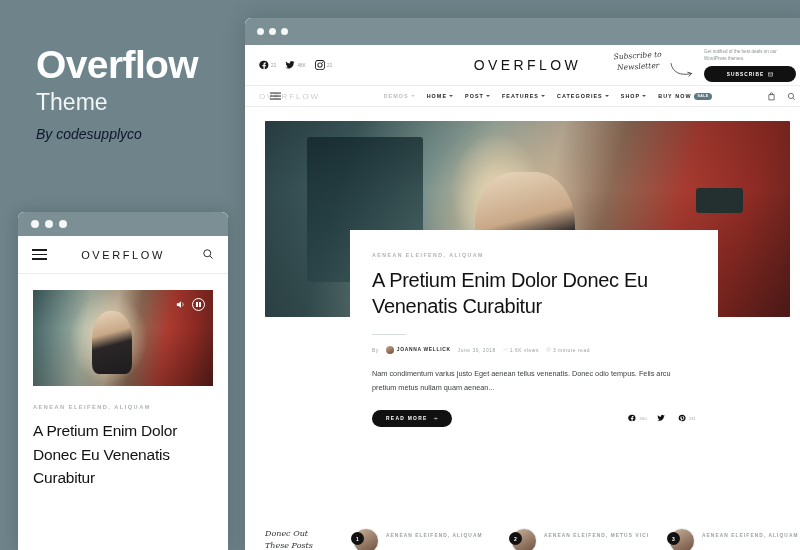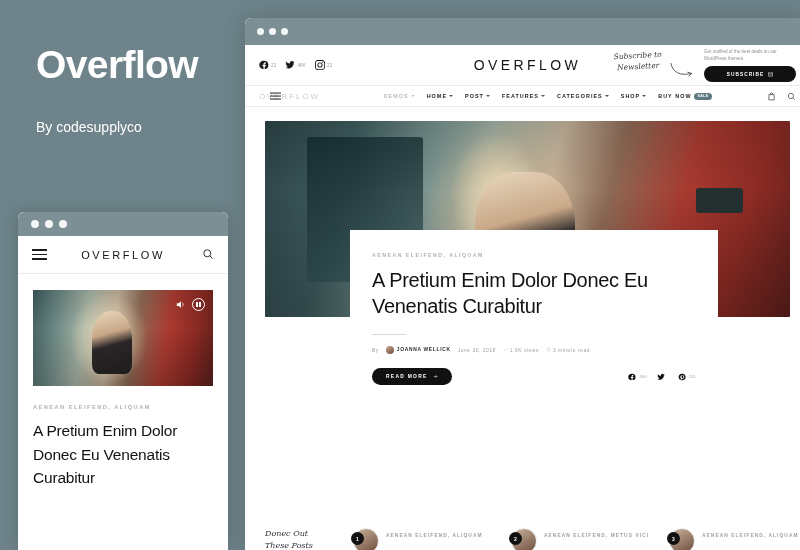--- a/index.html
+++ b/index.html
@@ -16,21 +16,21 @@
   }
   .promo-title {
     font-size: 39px; font-weight: 700; color: #ffffff;
     letter-spacing: -0.6px; line-height: 1.02;
   }
   .promo-sub {
     font-size: 23px; font-weight: 400; color: #f2f5f6;
     margin-top: 4px; letter-spacing: 0px;
   }
   .promo-by {
-    font-size: 14px; color: #ffffff; margin-top: 34px;
+    font-size: 14px; color: #0f172a; margin-top: 10px; font-style: italic;
   }
 
   
   .chrome-bar { background: #7b8f95; display: flex; align-items: center; }
   .dot { width: 7px; height: 7px; border-radius: 50%; background: #f4f7f7; margin-right: 5px; }
 
   
   .desk {
     position: absolute; left: 245px; top: 18px;
     width: 565px; height: 540px;
@@ -235,20 +235,21 @@
   .pause-circle i { display: block; width: 1.5px; height: 5px; background: #fff; }
 
   .mob-cat { font-size: 5.6px; letter-spacing: 1.5px; color: #aeb3b5; font-weight: 700; margin-top: 18px; }
   .mob-title { font-size: 15.5px; line-height: 1.52; color: #121212; margin-top: 9px; letter-spacing: -0.2px; }
 </style>
 </head>
 <body>
 
 <div class="promo">
   <div class="promo-title">Overflow</div>
+  <div class="promo-sub">Theme</div>
   <div class="promo-by">By codesupplyco</div>
 </div>
 
 <div class="desk">
   <div class="chrome-bar">
     <span class="dot"></span>
     <span class="dot"></span>
     <span class="dot"></span>
   </div>
 
@@ -383,20 +384,21 @@
         </span>
         <span>
           <svg class="meta-ico" viewBox="0 0 24 24">
               <circle cx="12" cy="12" r="9"></circle>
               <path d="M12 7v5l3 2"></path>
             </svg>
           <span>3 minute read</span>
         </span>
       </div>
 
+      <div class="excerpt">Nam condimentum varius justo Eget aenean tellus venenatis. Donec odio tempus. Felis arcu pretium metus nullam quam aenean...</div>
 
       <div class="art-foot">
         <div class="read-more">
           <span>READ MORE</span>
           <svg viewBox="0 0 24 24" width="5" height="5">
               <path d="M4 12h15M13 6l6 6-6 6" fill="none" stroke="#fff" stroke-width="2.5"></path>
             </svg>
         </div>
         <div class="shares">
           <span class="share">

